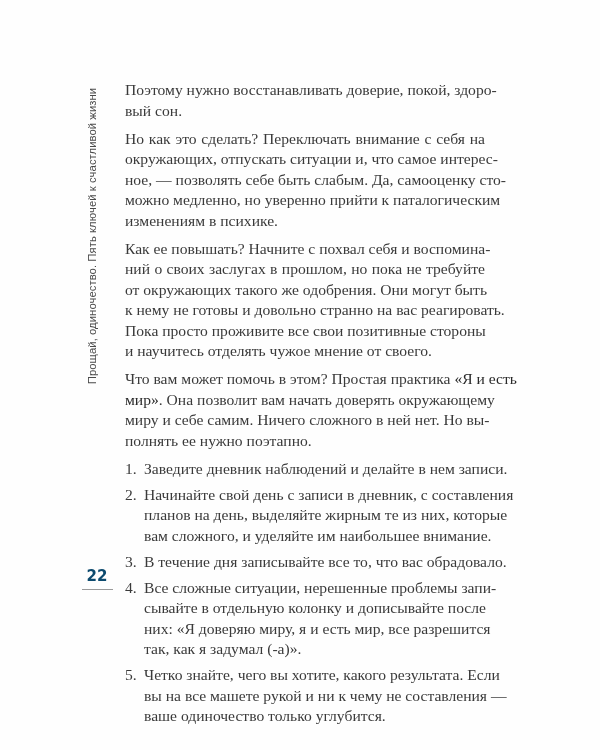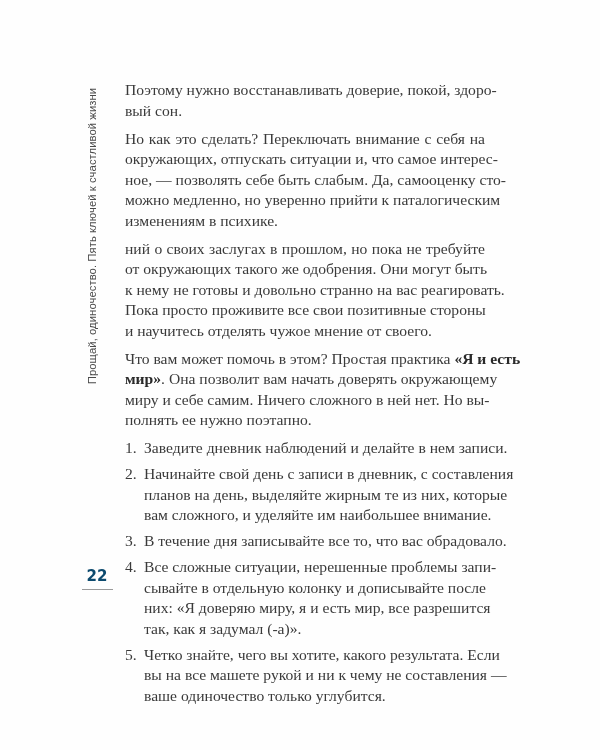--- a/index.html
+++ b/index.html
@@ -76,21 +76,21 @@
     .text-block p .line {
       display: block;
       text-align: justify;
       text-align-last: justify;
       white-space: nowrap;
     }
     .text-block p .line.last {
       text-align-last: left;
     }
     .text-block b {
-      font-weight: bold;
+      font-weight: normal;
       color: #2a2a2a;
     }
     ol.steps {
       list-style: none;
       margin: 3px 0 0 0;
       padding: 0;
     }
     ol.steps li {
       position: relative;
       padding-left: 19px;
@@ -130,20 +130,21 @@
 
     <p>
       <span class="line">Но как это сделать? Переключать внимание с себя на</span>
       <span class="line">окружающих, отпускать ситуации и, что самое интерес-</span>
       <span class="line">ное, — позволять себе быть слабым. Да, самооценку сто-</span>
       <span class="line">можно медленно, но уверенно прийти к паталогическим</span>
       <span class="line last">изменениям в психике.</span>
     </p>
 
     <p>
+      <span class="line">Как ее повышать? Начните с похвал себя и воспомина-</span>
       <span class="line">ний о своих заслугах в прошлом, но пока не требуйте</span>
       <span class="line">от окружающих такого же одобрения. Они могут быть</span>
       <span class="line">к нему не готовы и довольно странно на вас реагировать.</span>
       <span class="line">Пока просто проживите все свои позитивные стороны</span>
       <span class="line last">и научитесь отделять чужое мнение от своего.</span>
     </p>
 
     <p>
       <span class="line"><span>Что вам может помочь в этом? Простая практика </span><b>«Я и есть</b></span>
       <span class="line"><b>мир»</b><span>. Она позволит вам начать доверять окружающему</span></span>

